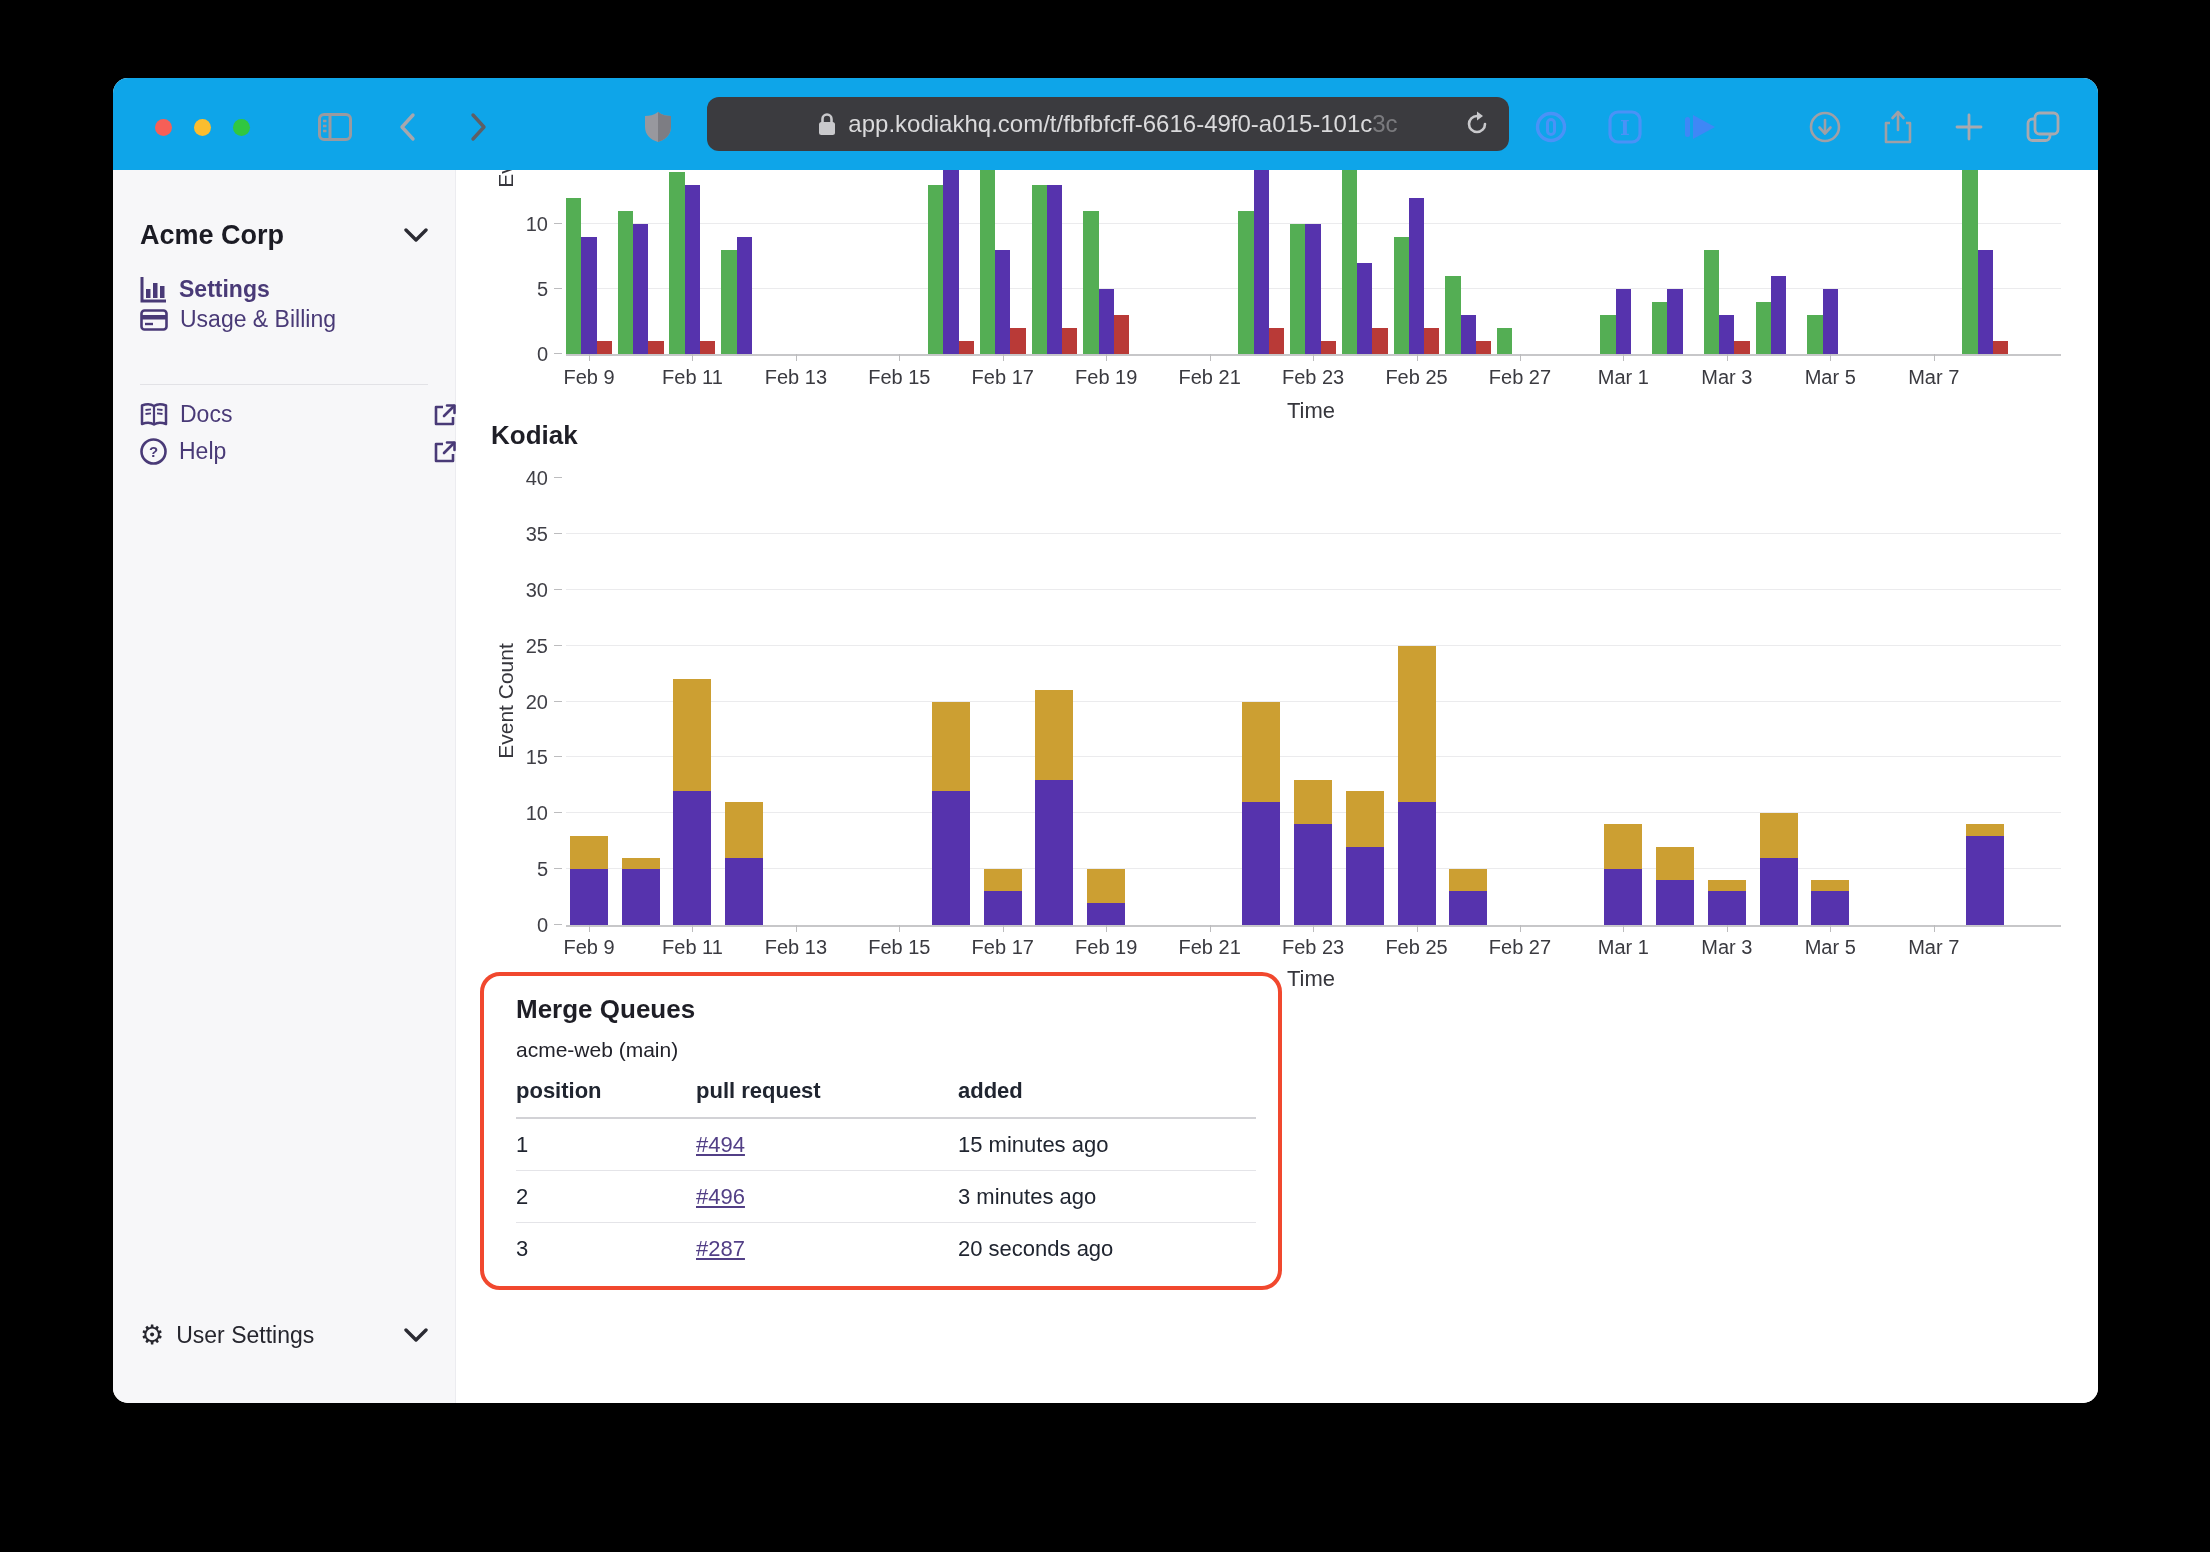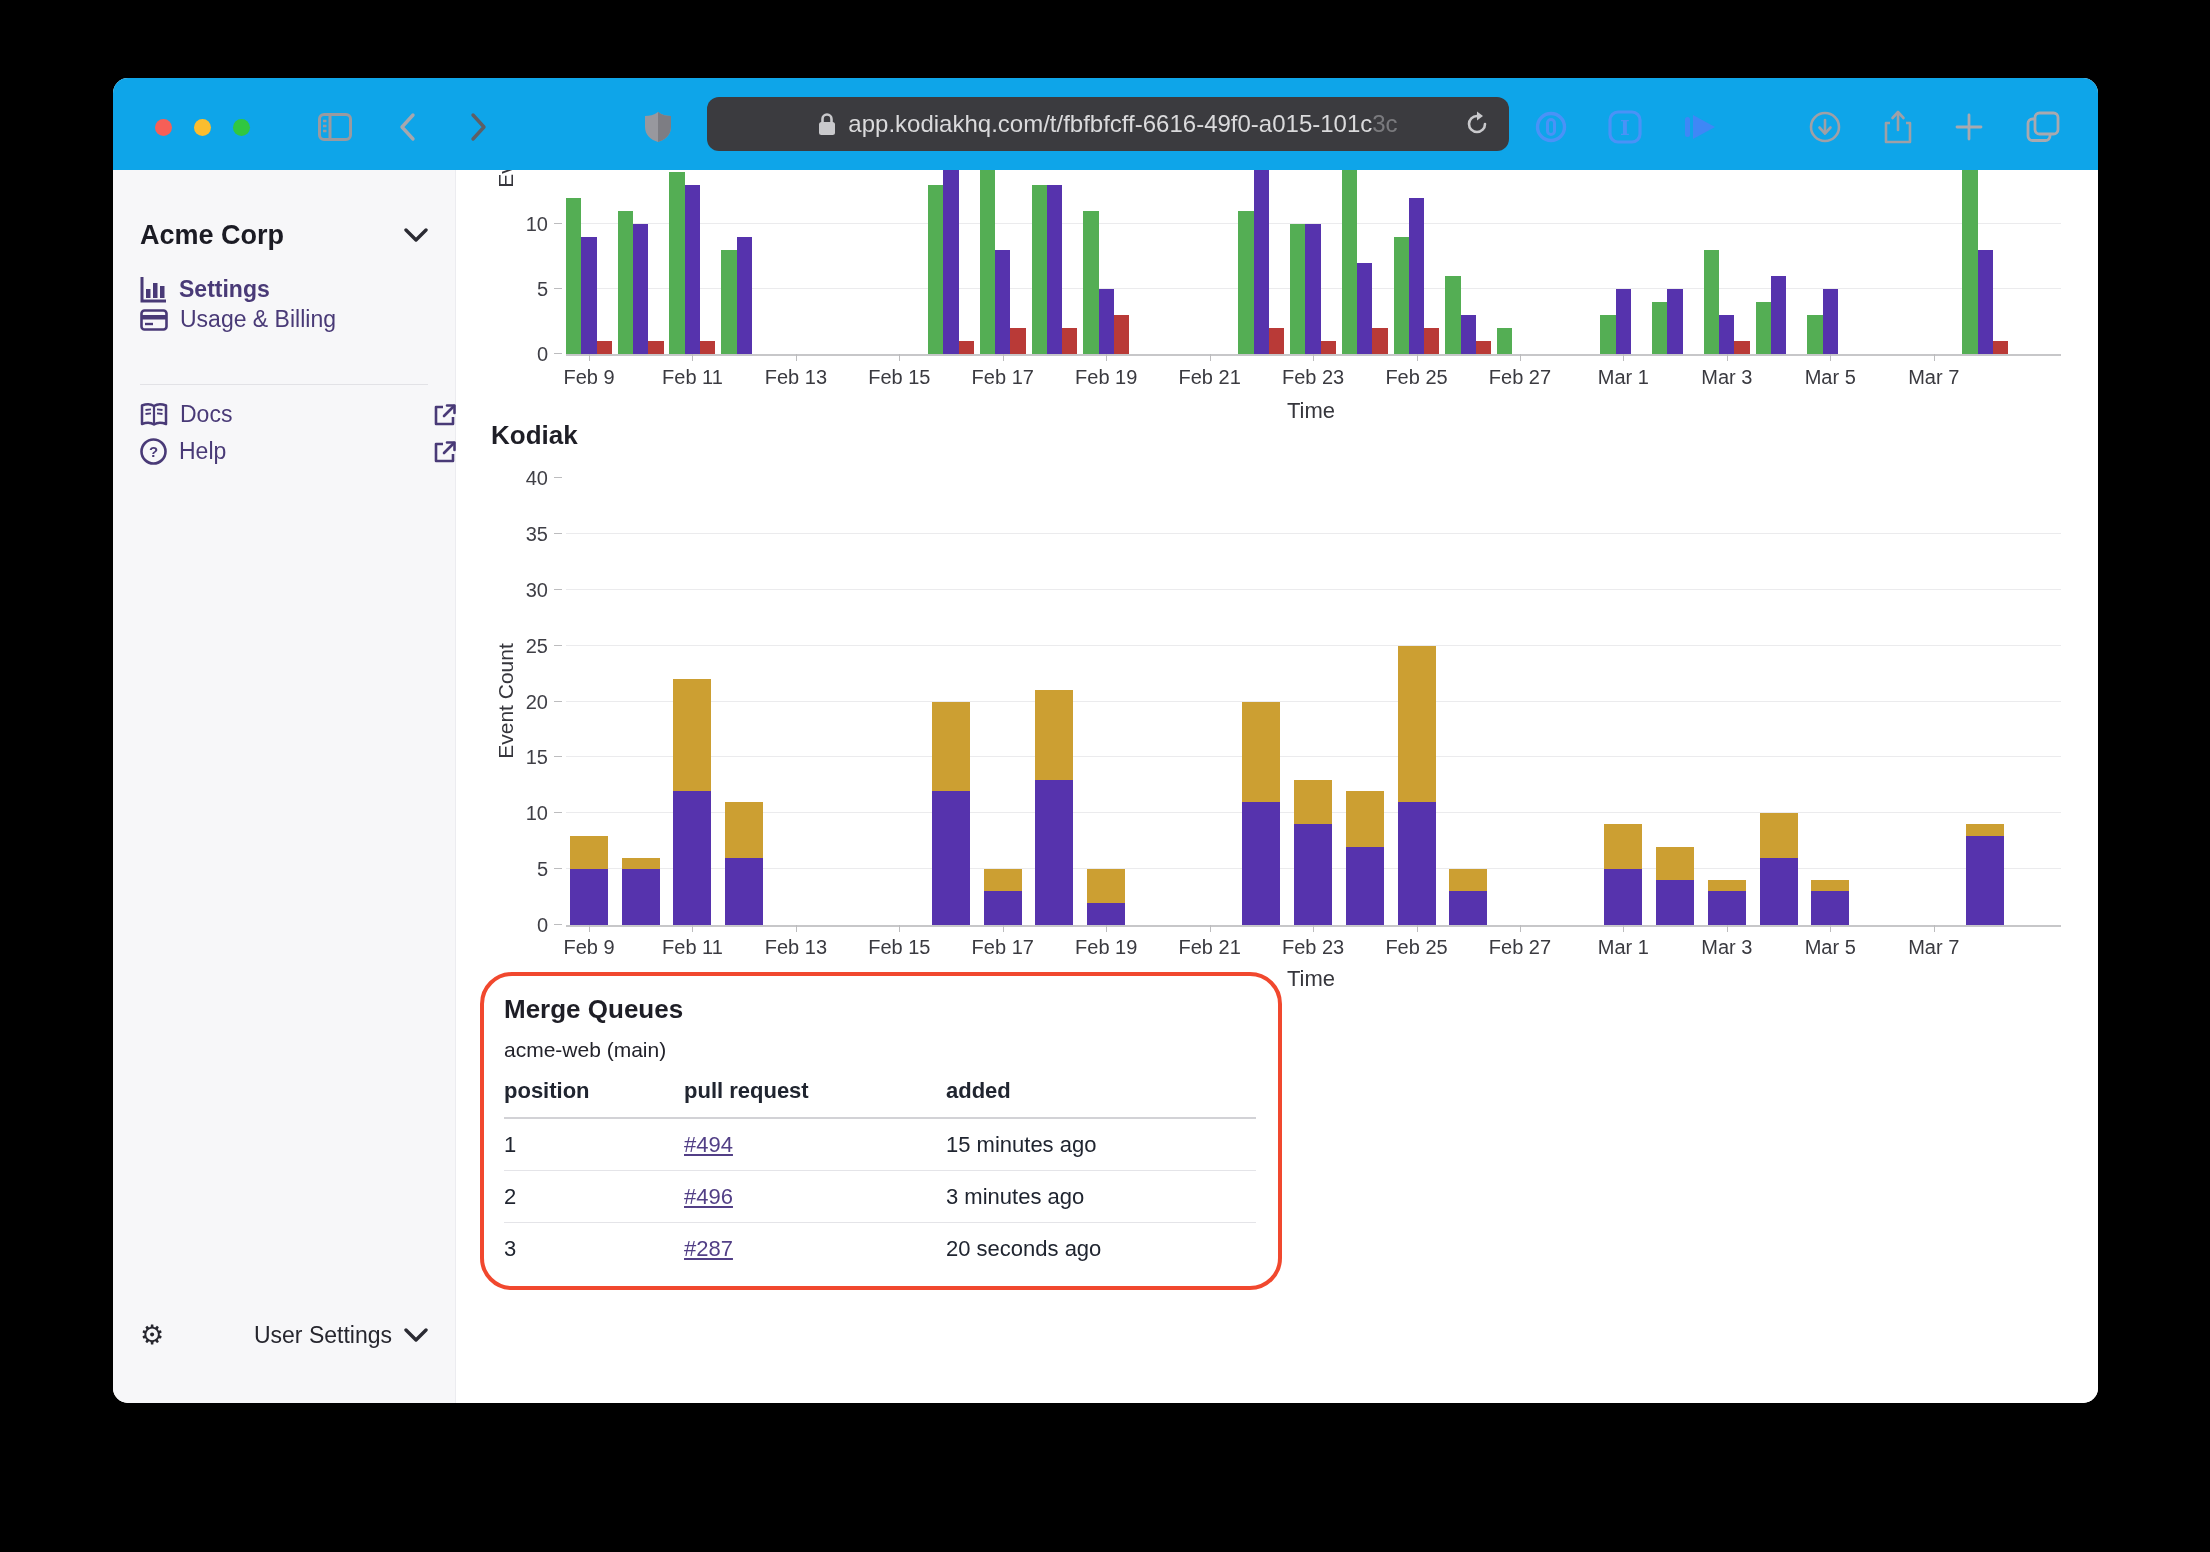--- a/index.html
+++ b/index.html
@@ -19,37 +19,37 @@
   
   .wbody{position:absolute;top:92px;left:0;right:0;bottom:0;display:flex;}
   .sidebar{position:relative;width:342px;flex:none;background:#f7f7f9;border-right:1px solid #ececf0;}
   .main{position:relative;flex:1;background:#fff;overflow:hidden;}
   .side-row{position:absolute;left:27px;display:flex;align-items:center;gap:12px;
             color:#493a77;font-size:23px;}
   .side-org{font-size:27px;font-weight:600;color:#1b1b24;width:288px;justify-content:space-between;}
   .side-div{position:absolute;left:27px;right:27px;height:1px;background:#e2e2e6;}
   .ext{position:absolute;left:293px;}
   .side-user{color:#26262e;width:288px;}
-  .side-user .lbl{flex:1;text-align:right;}
+  .side-user .lbl{flex:1;}
   .bold{font-weight:700;}
   
   .plot{position:absolute;left:110px;width:1495px;border-bottom:2px solid #c7c7c9;overflow:hidden;}
   .gridline{position:absolute;left:0;right:0;height:1px;background:#ebebed;}
   .bar{position:absolute;bottom:0;}
   .ytick{position:absolute;width:48px;text-align:right;font-size:20px;color:#3f3f46;line-height:26px;}
   .ydash{position:absolute;width:8px;height:1px;background:#bcbcbe;}
   .xdash{position:absolute;width:1px;height:7px;background:#bcbcbe;}
   .xtick{position:absolute;transform:translateX(-50%);font-size:20px;color:#3a3a40;white-space:nowrap;}
   .axis-title{position:absolute;font-size:22px;color:#36363c;transform:translateX(-50%);}
   .ylabel-rot{position:absolute;transform:translate(-50%,-50%) rotate(-90deg);white-space:nowrap;
               font-size:21px;color:#36363c;}
   .chart-title{position:absolute;font-size:26px;font-weight:600;color:#1e1e26;}
   
   .merge-card{position:absolute;left:24px;top:802px;width:802px;height:318px;box-sizing:border-box;
-              border:4px solid #f1482e;border-radius:32px;background:#fff;padding:18px 22px 0 20px;}
+              border:4px solid #f1482e;border-radius:20px;background:#fff;padding:18px 22px 0 32px;}
   .merge-card h2{margin:0;font-size:26px;font-weight:600;color:#1e1e26;}
   .merge-repo{margin-top:13px;font-size:21px;color:#23232b;}
   table.queue{margin-top:16px;width:100%;border-collapse:collapse;font-size:22px;color:#202530;}
   table.queue th{text-align:left;font-weight:700;padding:0 0 13px 0;border-bottom:2px solid #d2d2d6;}
   table.queue td{padding:0;height:51px;border-bottom:1px solid #e4e4e8;vertical-align:middle;}
   table.queue tr:last-child td{border-bottom:none;}
   .col-pos{width:180px;} .col-pr{width:262px;}
   a.prlink{color:#523f86;text-decoration:underline;}
   
   .tip{position:absolute;left:35px;top:1148px;font-size:22px;color:#1b1b24;}

